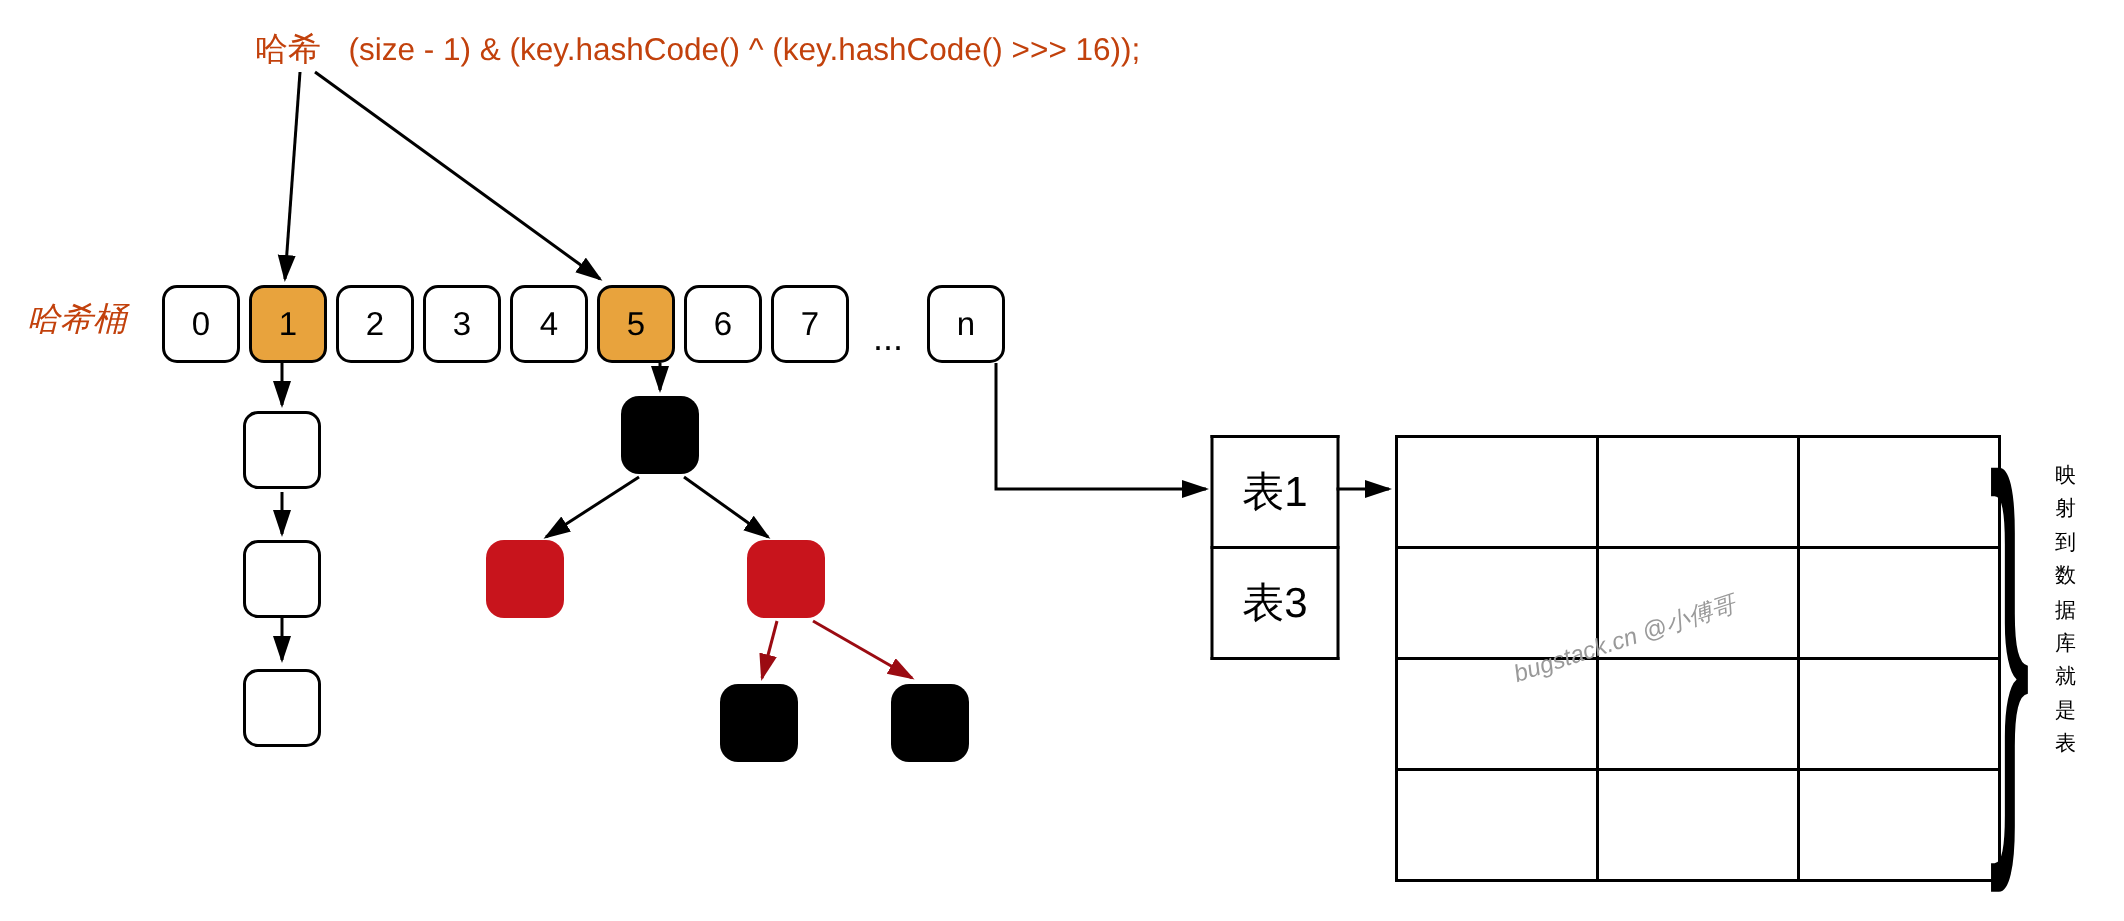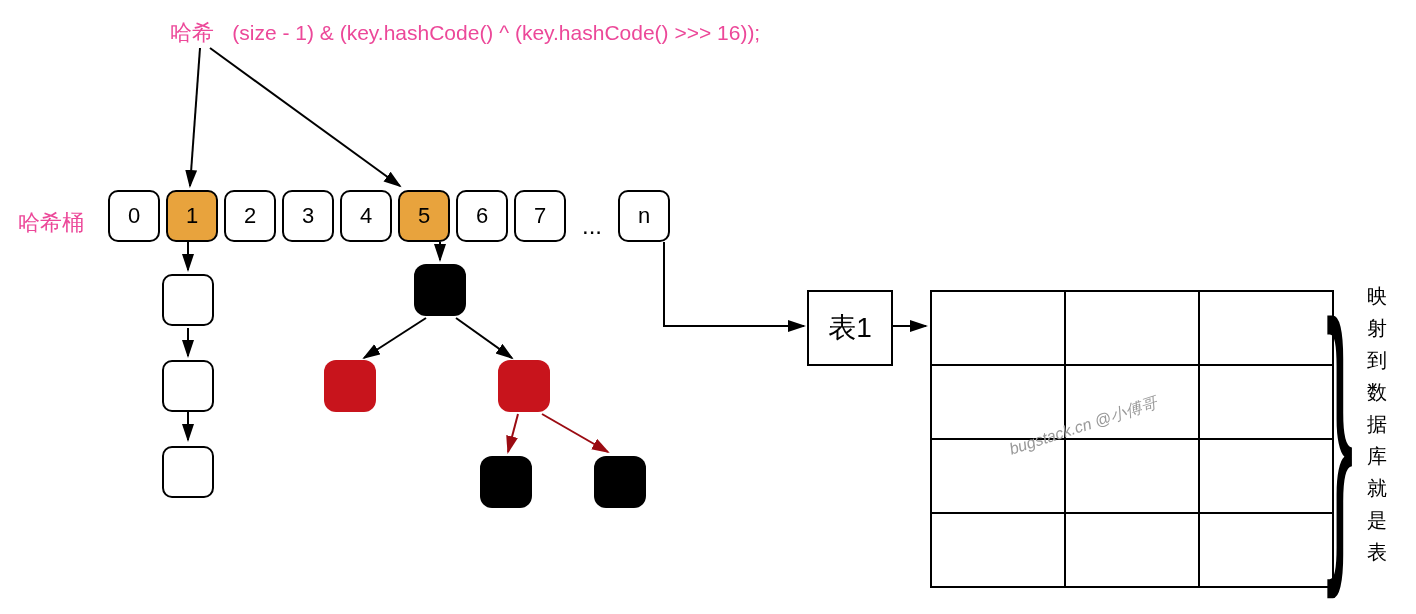--- a/index.html
+++ b/index.html
@@ -8,26 +8,27 @@
     font-family: "Comic Sans MS", "Chalkboard SE", "Segoe Script", cursive, sans-serif;
     background: #fff;
     width: 1416px;
     height: 614px;
     position: relative;
     overflow: hidden;
   }
   .label {
     position: absolute;
     font-size: 22px;
-    color: #ec4899;
+    color: #c2410c;
     white-space: nowrap;
   }
   .bucket-label {
     left: 18px;
-    top: 208px;
+    top: 198px;
+    font-style: italic;
   }
   .hash-label {
     left: 170px;
     top: 18px;
   }
   .code {
     font-size: 21px;
   }
   .bucket-row {
     position: absolute;
@@ -148,23 +149,23 @@
     left: 1326px;
     top: 280px;
     font-size: 82px;
     transform: scaleY(3.7);
     transform-origin: top center;
     line-height: 1;
   }
   .vert-label {
     position: absolute;
     left: 1365px;
-    top: 280px;
+    top: 305px;
     width: 24px;
-    font-size: 20px;
+    font-size: 14px;
     line-height: 1.6;
     text-align: center;
   }
   .watermark {
     position: absolute;
     left: 1010px;
     top: 440px;
     font-size: 16px;
     color: #999;
     font-style: italic;
@@ -214,20 +215,23 @@
 <div class="tree-red-l"></div>
 <div class="tree-red-r"></div>
 <div class="tree-black-ll"></div>
 <div class="tree-black-lr"></div>
 
 <table class="table-list">
   <tbody>
       <tr>
         <td>表1</td>
       </tr>
+  <tr>
+        <td>表3</td>
+      </tr>
 </tbody>
   </table>
 
 <table class="db-grid">
   <tbody>
       <tr>
         <td></td>
         <td></td>
         <td></td>
       </tr>

